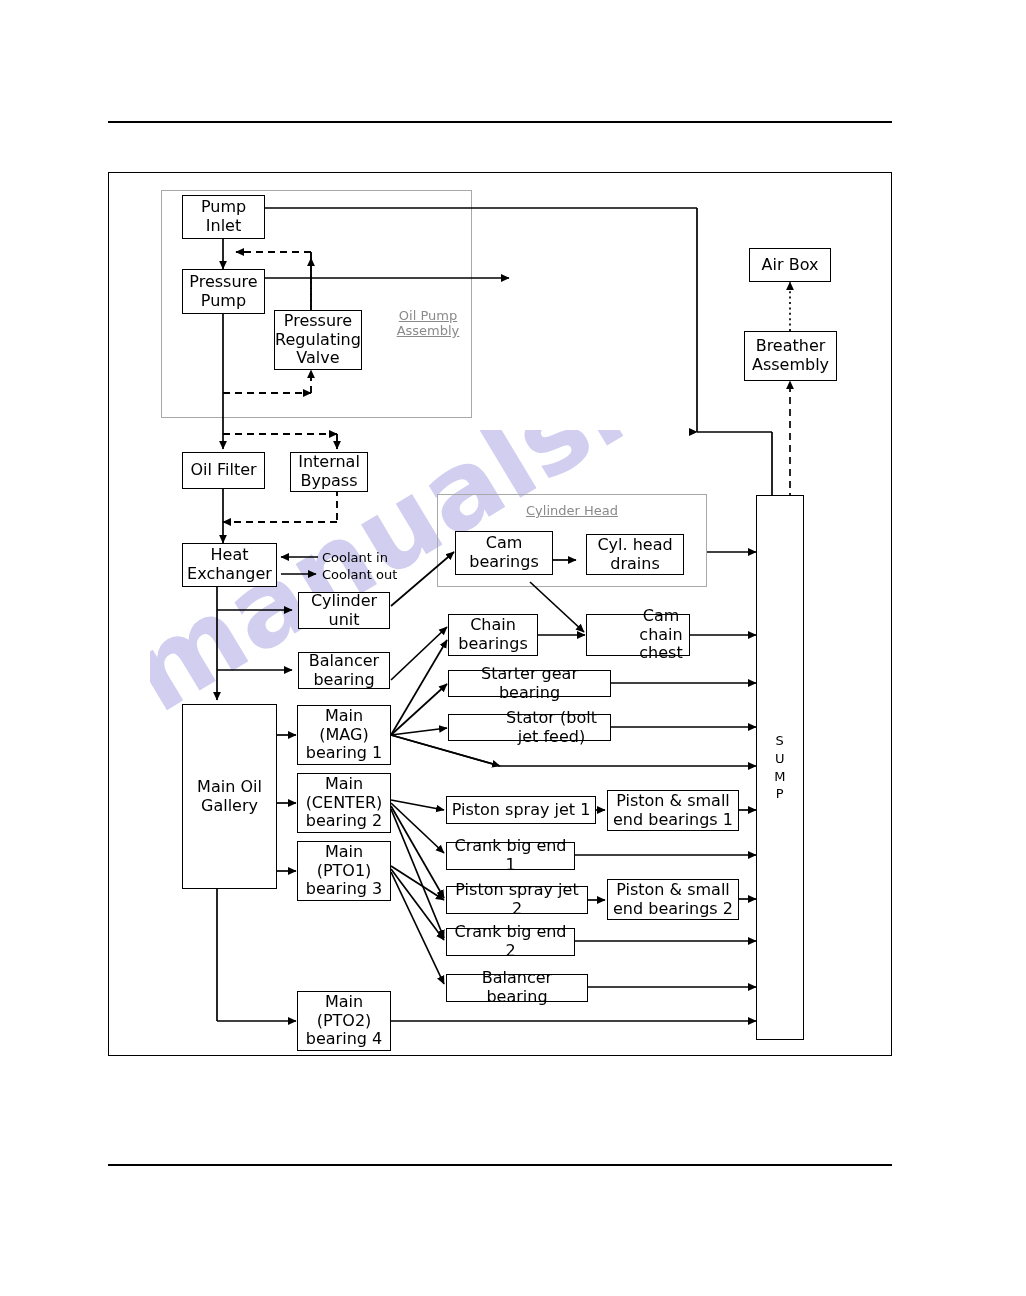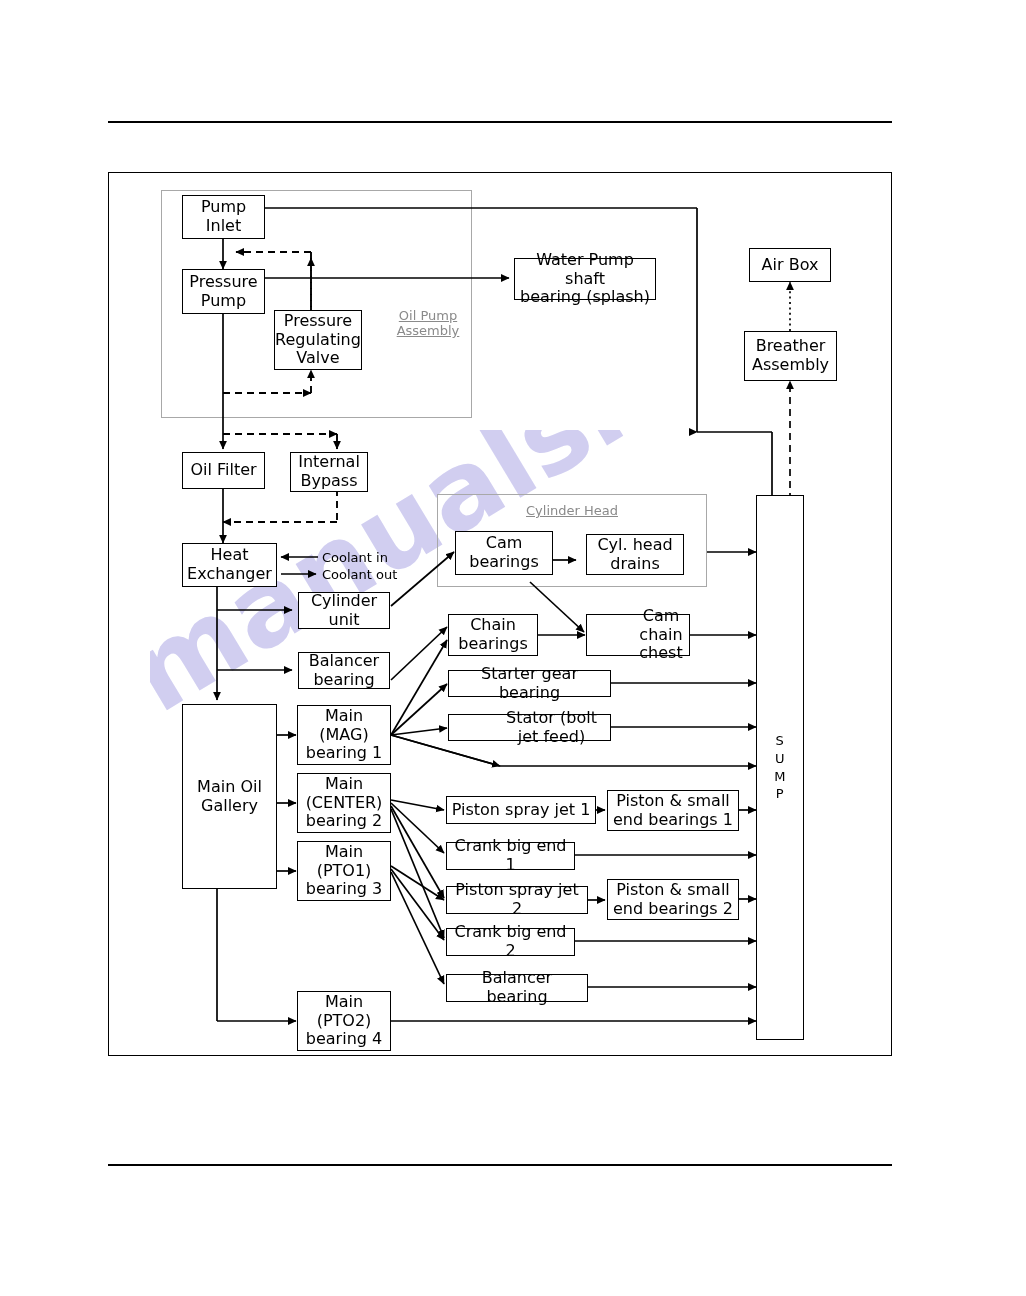--- a/index.html
+++ b/index.html
@@ -161,24 +161,20 @@
     <div><span>Pressure</span><br>
          <span>Pump</span></div>
   </div>
 
   <div class="nd" style="left:274px;top:310px;width:88px;height:60px;">
     <div><span>Pressure</span><br>
          <span>Regulating</span><br>
          <span>Valve</span></div>
   </div>
 
-  <div class="nd" style="left:514px;top:258px;width:142px;height:42px;">
-    <div><span>Water Pump shaft</span><br>
-         <span>bearing (splash)</span></div>
-  </div>
 
   <div class="nd" style="left:749px;top:248px;width:82px;height:34px;">
     <div><span>Air Box</span></div>
   </div>
 
   <div class="nd" style="left:744px;top:331px;width:93px;height:50px;">
     <div><span>Breather</span><br>
          <span>Assembly</span></div>
   </div>
 

